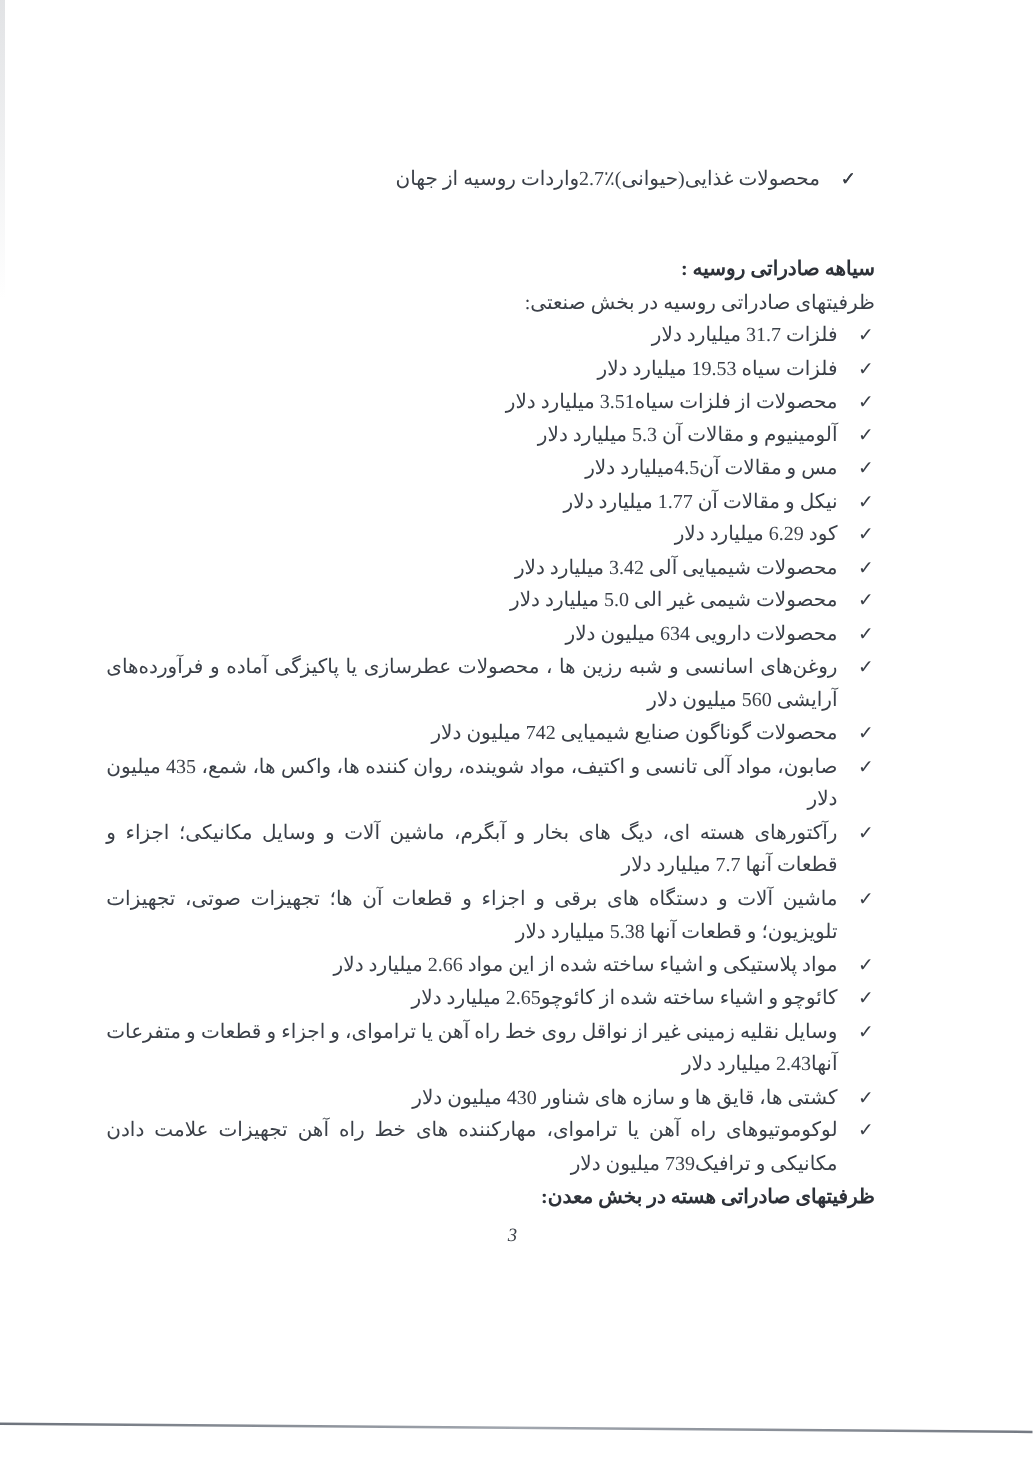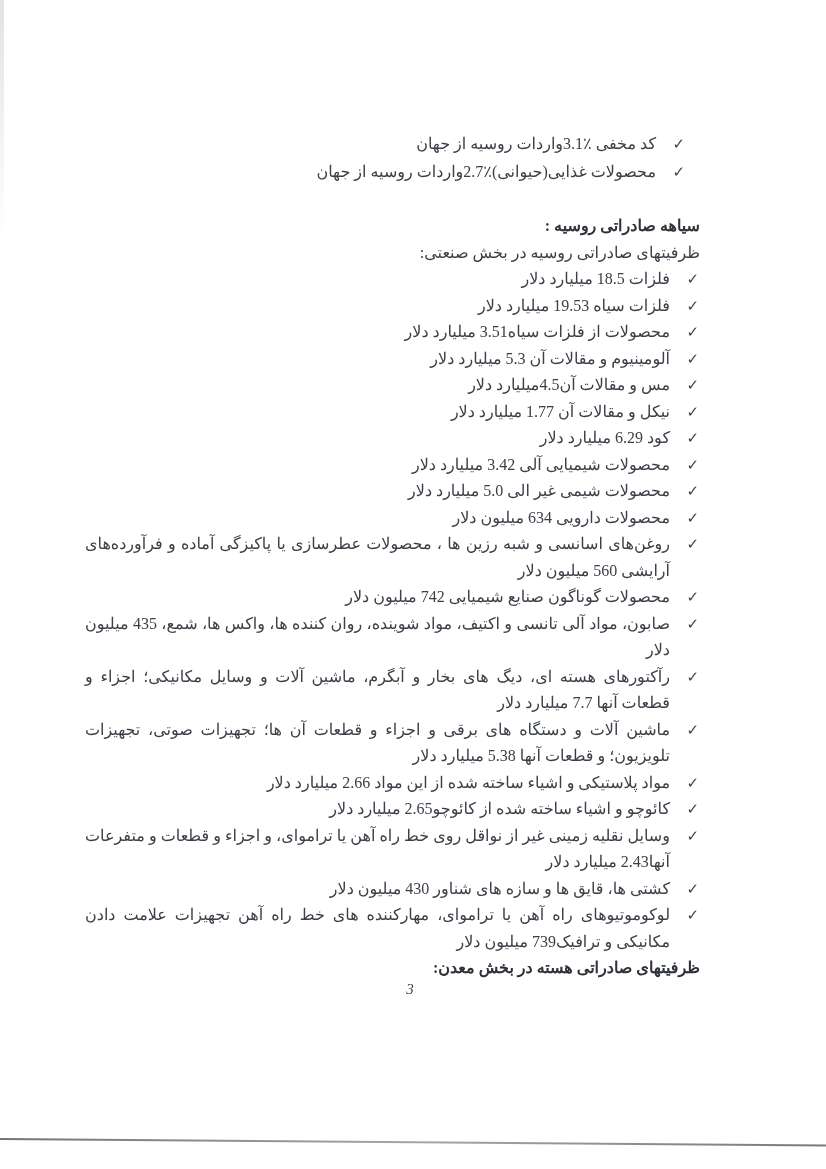--- a/index.html
+++ b/index.html
@@ -68,21 +68,21 @@
     right: 1px;
     top: 0;
     font-size: 15px;
     color: var(--ink, #3b4048);
   }
   .heading {
     font-weight: bold;
     color: var(--heading-ink, #2e3239);
   }
   .heading.opening {
-    margin-top: 27px;
+    margin-top: 45px;
   }
   .subheading {
     color: var(--ink, #3b4048);
     text-align: right;
   }
   .pagenum {
     position: absolute;
     top: 981px;
     left: 0; right: 6px;
     text-align: center;
@@ -97,37 +97,36 @@
 <div class="page">
 
   <div class="scan-artifact"></div>
 
   <div class="doc" dir="rtl">
 
     <ul class="blist top">
 
         <li class="bitem">
           <span class="check">✓</span>
-          <span class="btext">کد مخفی ٪3.1واردات روسیه از جهان</span>
         </li>
 
         <li class="bitem">
           <span class="check">✓</span>
           <span class="btext">محصولات غذایی(حیوانی)٪2.7واردات روسیه از جهان</span>
         </li>
       </ul>
 
     <div class="heading opening">سیاهه صادراتی روسیه :</div>
     <div class="subheading">ظرفیتهای صادراتی روسیه در بخش  صنعتی:</div>
 
     <ul class="blist main">
 
         <li class="bitem">
           <span class="check">✓</span>
-          <span class="btext">فلزات 18.5 میلیارد دلار</span>
+          <span class="btext">فلزات 31.7 میلیارد دلار</span>
         </li>
 
         <li class="bitem">
           <span class="check">✓</span>
           <span class="btext">فلزات سیاه 19.53 میلیارد دلار</span>
         </li>
 
         <li class="bitem">
           <span class="check">✓</span>
           <span class="btext">محصولات از فلزات سیاه3.51 میلیارد دلار</span>

